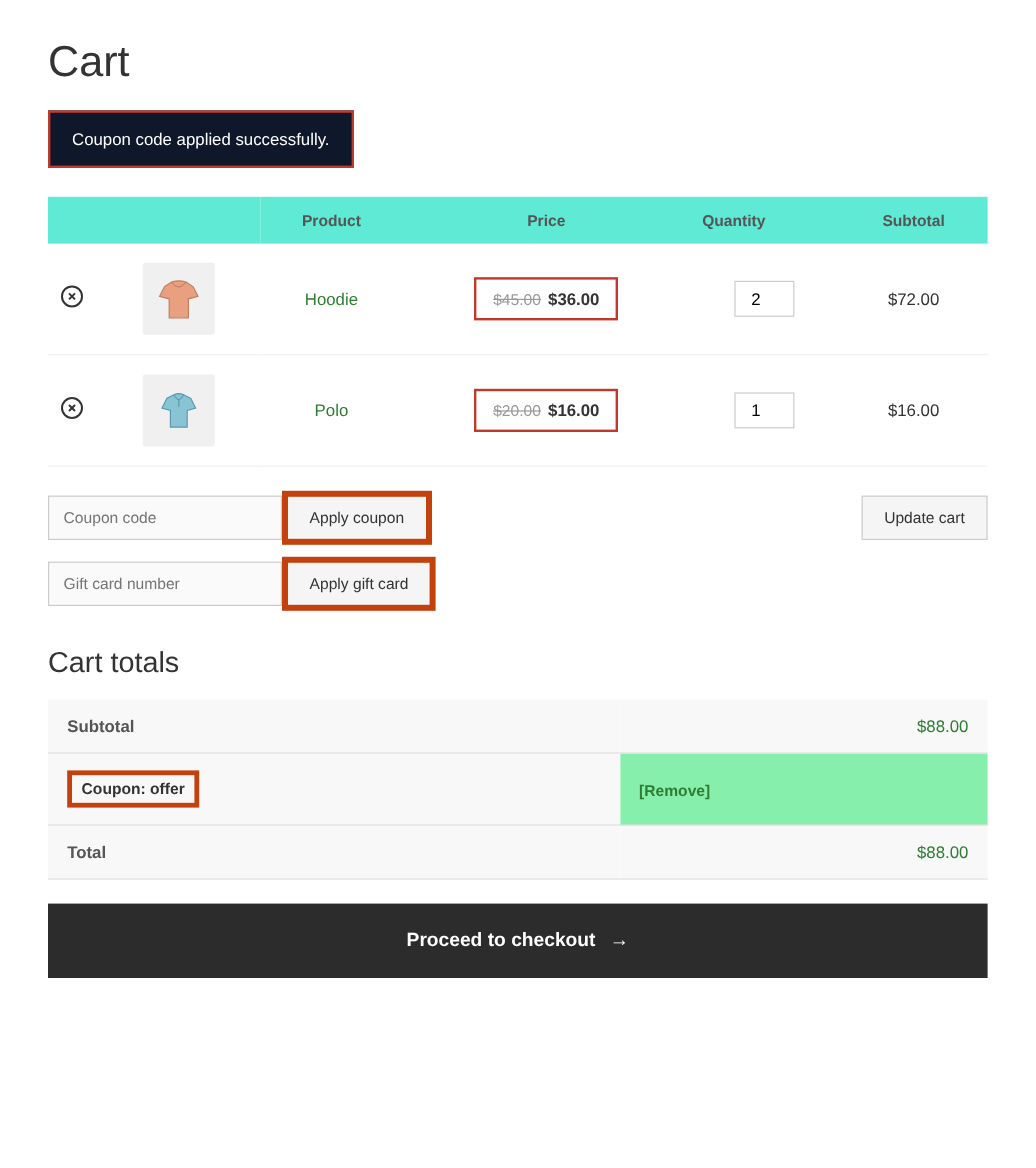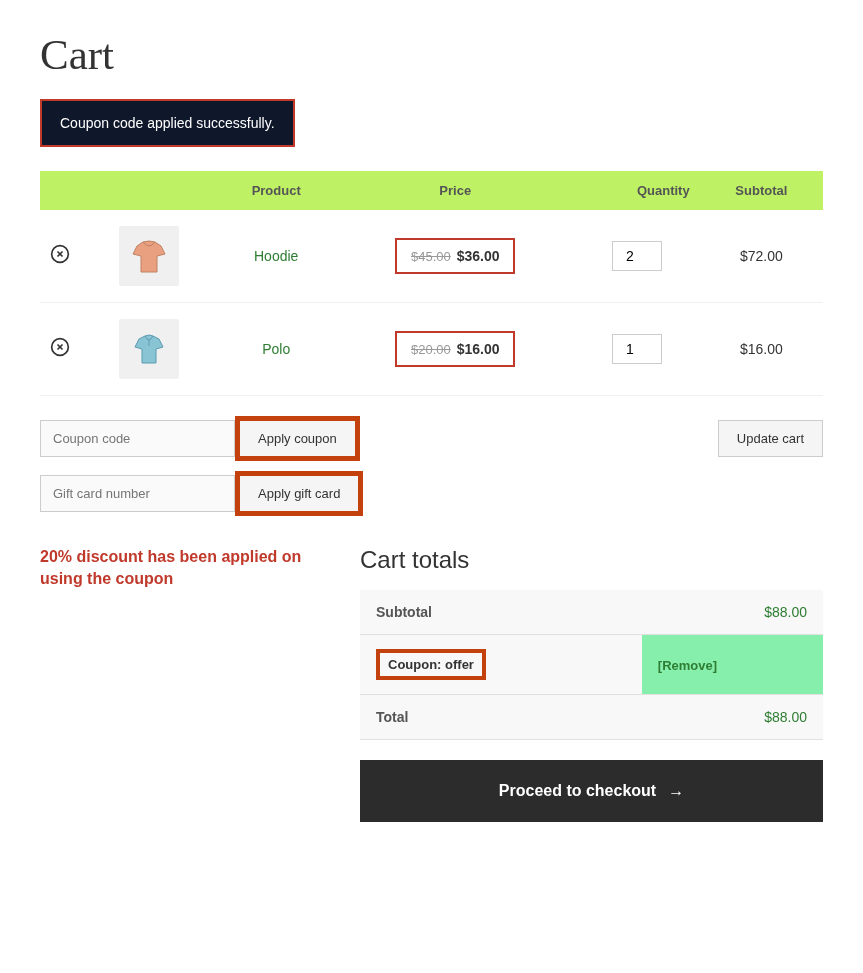--- a/index.html
+++ b/index.html
@@ -1,38 +1,38 @@
 <!DOCTYPE html>
 <html><head>
   <meta charset="utf-8">
   <style>
     * { box-sizing: border-box; margin: 0; padding: 0; }
     body { font-family: Arial, sans-serif; background: #fff; color: #333; font-size: 14px; width: 863px; min-height: 973px; }
 
     .page { padding: 30px 40px; }
 
-    h1.cart-title { font-size: 43px; font-weight: 300; color: #333; margin-bottom: 20px; font-family: Liberation Serif, serif; }
+    h1.cart-title { font-size: 36px; font-weight: 300; color: #333; margin-bottom: 20px; }
 
     .success-banner {
       background: #0f172a;
       color: #fff;
       padding: 14px 18px;
       margin-bottom: 24px;
       border: 2px solid #c0392b;
       display: inline-block;
       font-size: 14px;
     }
 
     .cart-table { width: 100%; border-collapse: collapse; margin-bottom: 20px; }
-    .cart-table thead tr { background: #bef264; }
+    .cart-table thead tr { background: #5eead4; }
     .cart-table th { padding: 12px 10px; font-weight: 600; color: #555; text-align: center; font-size: 13px; }
     .cart-table th:first-child { width: 30px; }
     .cart-table th.product-col { text-align: center; }
     .cart-table th.price-col { text-align: center; }
-    .cart-table th.qty-col { text-align: right; }
+    .cart-table th.qty-col { text-align: left; }
     .cart-table th.subtotal-col { text-align: center; }
 
     .cart-table td { padding: 16px 10px; vertical-align: middle; text-align: center; border-bottom: 1px solid #f0f0f0; }
 
     .remove-btn { color: #333; font-size: 18px; cursor: pointer; background: none; border: none; }
     .remove-btn svg { width: 20px; height: 20px; }
 
     .product-thumb { width: 60px; height: 60px; background: #f0f0f0; display: flex; align-items: center; justify-content: center; border-radius: 2px; margin: 0 auto; }
 
     .product-link { color: #2e7d32; text-decoration: none; font-size: 14px; }
@@ -238,21 +238,20 @@
         <button class="apply-btn">Apply gift card</button>
       </div>
     </div>
     <div style="margin-left: auto; display: flex; align-items: center; padding-top: 4px;">
       <button class="update-cart-btn">Update cart</button>
     </div>
   </div>
 
   
   <div class="bottom-section annotation-container">
-    <div class="discount-note">20% discount has been applied on using the coupon</div>
 
     <div class="cart-totals">
       <h2>Cart totals</h2>
       <table class="totals-table">
         <tbody>
           <tr>
             <td class="label-cell">Subtotal</td>
             <td class="value-cell">$88.00</td>
           </tr>
           <tr class="coupon-row-totals">

